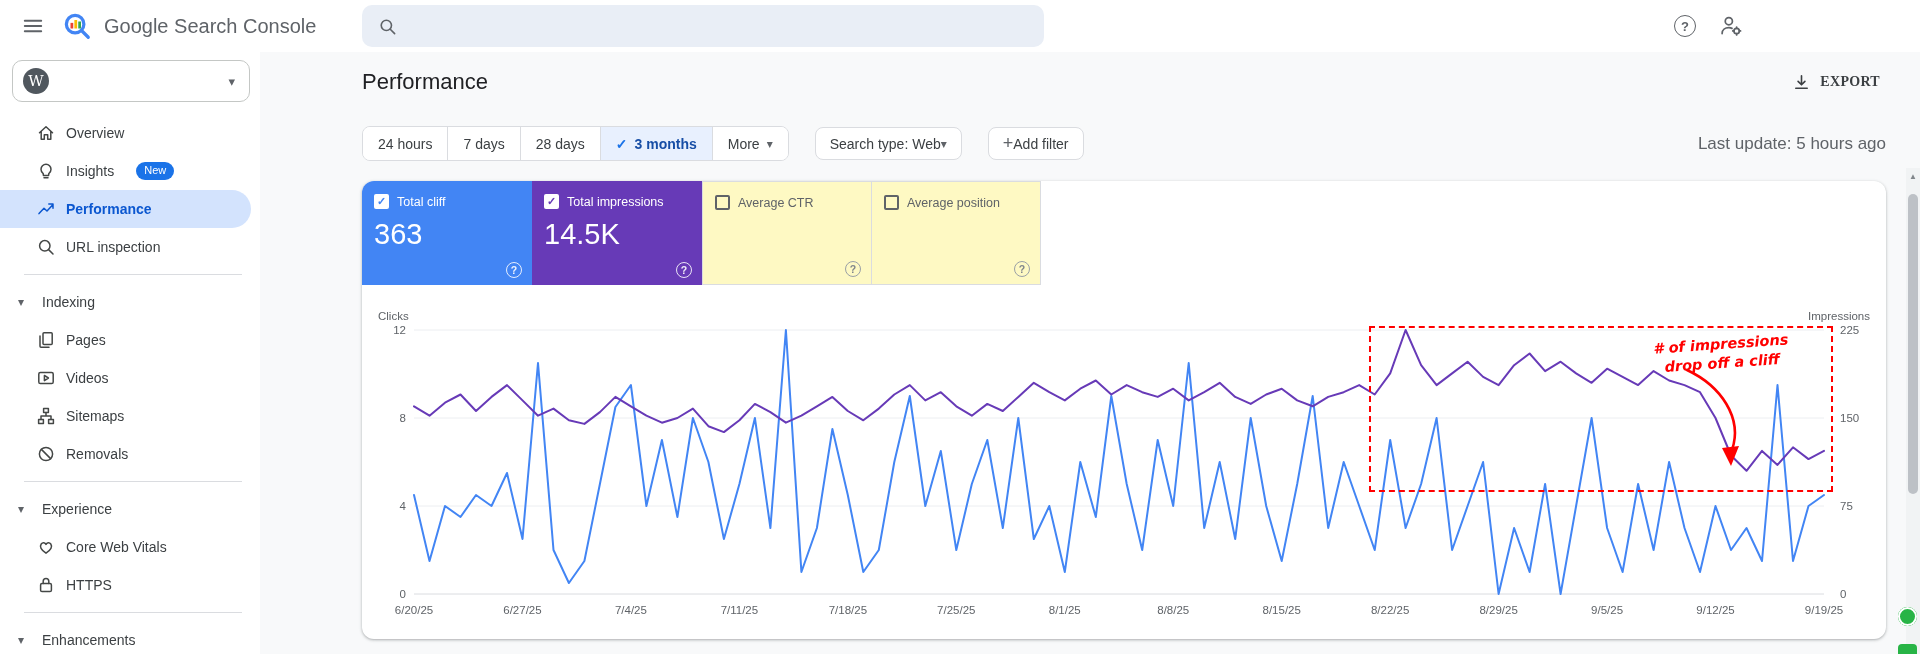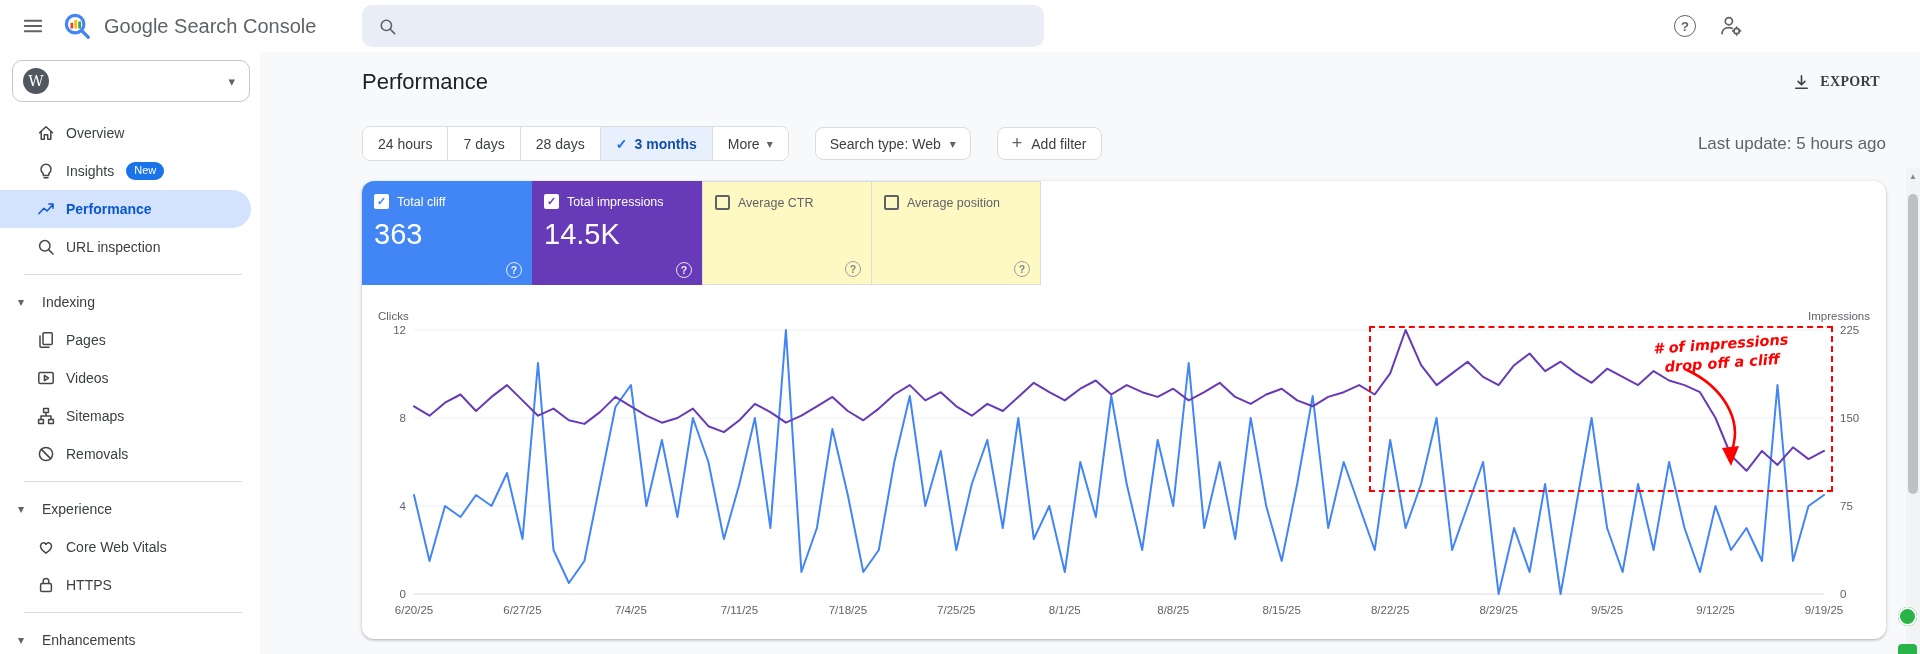--- a/index.html
+++ b/index.html
@@ -33,41 +33,41 @@
   
   aside { width:260px; background:#fff; flex-shrink:0; padding-top:6px; }
   .property-selector { margin:2px 10px 12px 12px; width:238px; height:42px; border:1px solid #c4c7c5; border-radius:10px; display:flex; align-items:center; padding:0 14px 0 10px; cursor:pointer; background:#fff; }
   .wp-circle { width:26px; height:26px; border-radius:50%; background:#50575e; color:#fff; display:flex; align-items:center; justify-content:center; font-family:"DejaVu Serif", serif; font-size:15px; }
   .property-selector .caret { margin-left:auto; color:#5f6368; font-size:13px; }
   .nav-item { height:38px; width:251px; display:flex; align-items:center; padding-left:36px; font-size:14px; color:#3c4043; cursor:pointer; border-radius:0 19px 19px 0; }
   .nav-item .nicon { width:20px; height:20px; margin-right:10px; color:#444746; flex-shrink:0; }
   .nav-item .nicon svg { width:100%; height:100%; stroke:currentColor; fill:none; stroke-width:1.5; stroke-linecap:round; stroke-linejoin:round; }
   .nav-item.active { background:#d3e3fd; color:#0b57d0; font-weight:bold; }
   .nav-item.active .nicon { color:#0b57d0; }
-  .badge { margin-left:12px; background:#1a73e8; color:#fff; font-size:11px; line-height:1; padding:3px 8px 4px; border-radius:10px; }
+  .badge { margin-left:22px; background:#1a73e8; color:#fff; font-size:11px; line-height:1; padding:3px 8px 4px; border-radius:10px; }
   .divider { height:1px; background:#dadce0; margin:8px 18px 8px 24px; }
   .section-head { height:38px; display:flex; align-items:center; padding-left:18px; font-size:14px; color:#3c4043; cursor:pointer; }
   .section-head .chev { width:14px; margin-right:10px; color:#5f6368; font-size:12px; }
 
   
   main { flex:1; background:#f8f9fa; padding:16px 34px 0 102px; position:relative; }
   .title-row { display:flex; align-items:center; justify-content:space-between; height:28px; }
   .page-title { font-size:22px; font-weight:400; color:#202124; }
   .export-btn { border:none; background:none; cursor:pointer; display:flex; align-items:center; gap:9px; font-size:14px; font-weight:bold; letter-spacing:.3px; color:#3c4043; font-family:Liberation Serif, serif; }
   .export-btn svg { width:19px; height:19px; stroke:#3c4043; stroke-width:1.7; fill:none; stroke-linecap:round; stroke-linejoin:round; }
 
   .filter-row { margin-top:30px; display:flex; align-items:center; width:1524px; }
   .range-group { display:inline-flex; border:1px solid #dadce0; border-radius:8px; overflow:hidden; background:#fff; }
   .range-chip { padding:0 15px; height:33px; display:flex; align-items:center; gap:7px; font-size:14px; color:#3c4043; border-right:1px solid #dadce0; cursor:pointer; background:#fff; white-space:nowrap; }
   .range-chip:last-child { border-right:none; }
   .range-chip .check { display:none; color:#1a73e8; font-weight:bold; }
   .range-chip.selected { background:#e8f0fe; color:#174ea6; font-weight:bold; }
   .range-chip.selected .check { display:inline; }
   .range-chip .caret, .chip .caret { color:#5f6368; font-size:12px; }
-  .chip { border:1px solid #dadce0; border-radius:8px; height:33px; padding:0 14px; display:flex; align-items:center; gap:9px; font-size:14px; color:#3c4043; background:#fff; margin-left:26px; cursor:pointer; white-space:nowrap; }
+  .chip { border:1px solid #dadce0; border-radius:8px; height:33px; padding:0 14px; display:flex; align-items:center; font-size:14px; color:#3c4043; background:#fff; margin-left:26px; cursor:pointer; white-space:nowrap; }
   .chip .plus { font-size:18px; color:#5f6368; line-height:1; margin-top:-2px; }
   .last-update { margin-left:auto; font-size:17px; color:#5f6368; }
 
   .panel { margin-top:20px; width:1524px; height:458px; background:#fff; border-radius:12px; box-shadow:0 1px 2px rgba(60,64,67,.25), 0 1px 3px 1px rgba(60,64,67,.12); position:relative; }
 
   .metric-cards { display:flex; }
   .metric-card { width:170px; height:104px; position:relative; padding:13px 12px; cursor:pointer; }
   .metric-card.m0 { border-top-left-radius:12px; }
   .metric-card.checked { background:var(--mc); color:#fff; }
   .metric-card.unchecked { background:#fef9c3; border:1px solid #dadce0; }

